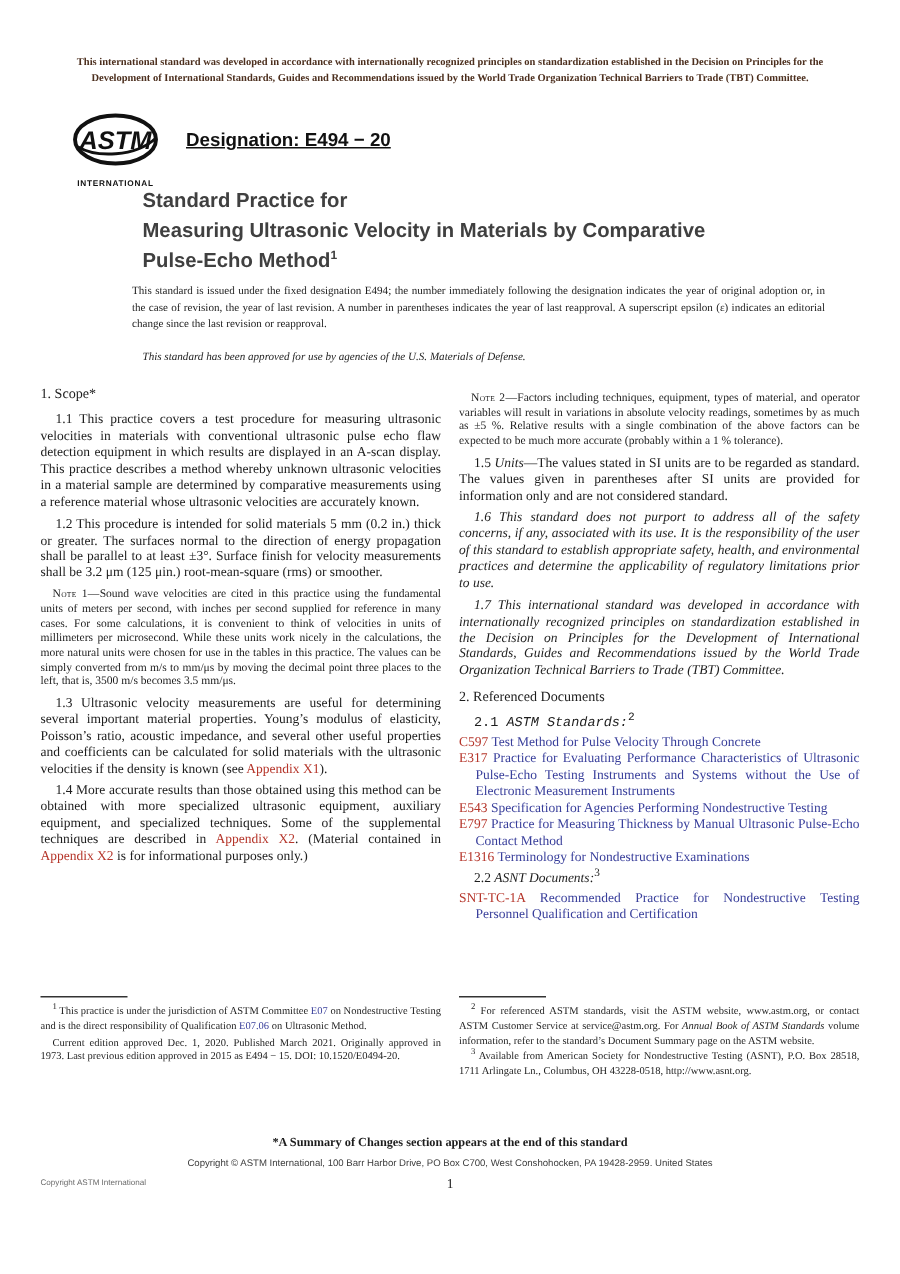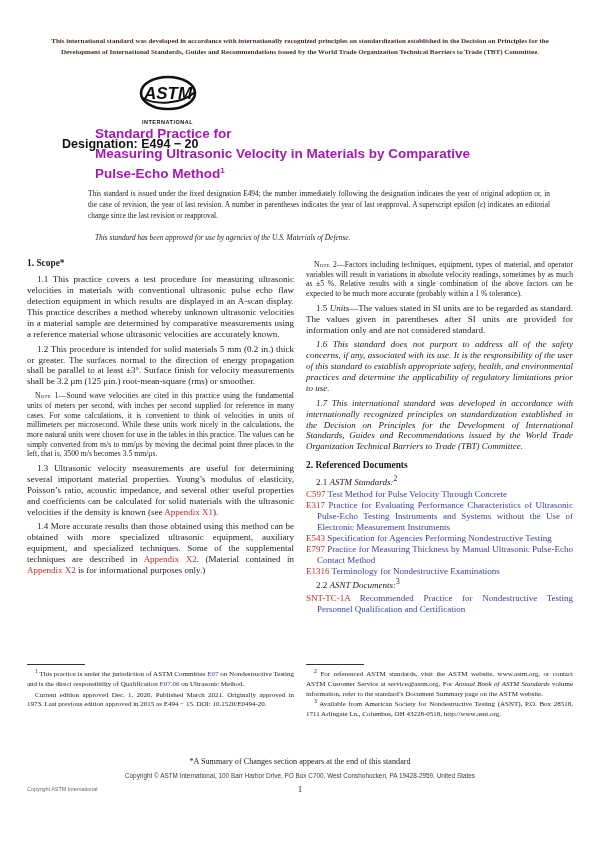--- a/index.html
+++ b/index.html
@@ -4,60 +4,60 @@
 <style>
   html,body{margin:0;padding:0;background:#777;}
   .page{position:relative;width:600px;height:849px;background:#ffffff;margin:0 auto;
         font-family:"Liberation Serif", serif;color:#1d1d1d;overflow:hidden;}
 
   
   .notice{position:absolute;top:36px;left:34px;width:532px;text-align:center;
           font-size:7px;line-height:1.5;font-weight:bold;color:#4c2f1e;}
 
   
-  .masthead{position:absolute;top:74px;left:46px;display:flex;align-items:flex-end;flex-direction:column;}
+  .masthead{position:absolute;top:74px;left:46px;display:flex;align-items:flex-start;}
   .logo-wrap{width:62px;text-align:center;}
   .logo-sub{font-family:"Liberation Sans",sans-serif;font-weight:bold;font-size:5.5px;
             letter-spacing:.5px;margin-top:1px;color:#111;}
   .designation{font-family:"Liberation Sans",sans-serif;font-weight:bold;font-size:12.5px;
-               margin:12px 0 0 16px;color:#111;}
+               margin:12px 0 0 16px;color:#111;text-decoration:underline;}
 
   
   .title-block{position:absolute;top:124px;left:95px;width:465px;
                font-family:"Liberation Sans",sans-serif;font-weight:bold;
-               font-size:13.5px;line-height:1.48;color:#a21caf;}
+               font-size:13.5px;line-height:1.48;color:#404040;}
   .title-block sup{font-size:8px;}
 
   .issuance{position:absolute;top:188px;left:88px;width:462px;font-size:7.4px;
             line-height:1.5;text-align:justify;}
   .dod{position:absolute;top:233px;left:95px;width:462px;font-size:7.4px;font-style:italic;}
 
   
   .columns{position:absolute;top:254px;left:27px;width:546px;display:flex;gap:12px;}
   .col{width:267px;font-size:9px;line-height:1.21;text-align:justify;}
-  .sec-head{font-weight:bold;font-size:9.4px;margin:4px 0 5px 0;text-align:left;}
+  .sec-head{font-weight:normal;font-size:9.4px;margin:4px 0 5px 0;text-align:left;}
   .para{text-indent:10px;margin:0 0 4px 0;}
   .note{font-size:7.7px;line-height:1.26;text-indent:8px;margin:2px 0 4px 0;}
   .smallcaps{font-variant:small-caps;letter-spacing:.2px;}
   .italic{font-style:italic;}
   .ref-item{padding-left:11px;text-indent:-11px;margin:0;}
   .ref-title{color:#393f9b;}
   a.redlink{color:#b5352a;text-decoration:none;cursor:pointer;}
   a.bluelink{color:#393f9b;text-decoration:none;cursor:pointer;}
   sup{line-height:0;}
 
   
   .footnotes{position:absolute;top:664px;left:27px;width:546px;display:flex;gap:12px;}
   .fncol{width:267px;font-size:7px;line-height:1.4;text-align:justify;}
   .fnrule{width:58px;border-top:1px solid #333;margin-bottom:5px;}
   .fn{margin:0 0 1px 0;text-indent:8px;}
 
   
   .summary{position:absolute;top:757px;left:0;width:600px;text-align:center;
-           font-weight:normal;font-size:8.2px;}
+           font-weight:bold;font-size:8.2px;}
   .copyright{position:absolute;top:772px;left:0;width:600px;text-align:center;
              font-family:"Liberation Sans",sans-serif;font-size:6.4px;color:#3c3c3c;}
   .corner{position:absolute;top:786px;left:27px;font-family:"Liberation Sans",sans-serif;
           font-size:5.4px;color:#6a6a6a;}
   .pagenum{position:absolute;top:784px;left:0;width:600px;text-align:center;font-size:9px;}
 </style>
 </head>
 <body>
 
 <div class="page">
@@ -107,21 +107,21 @@
       <p class="note" style="margin-top:6px;"><span class="smallcaps">Note 2—</span><span>Factors including techniques, equipment, types of material, and operator variables will result in variations in absolute velocity readings, sometimes by as much as ±5 %. Relative results with a single combination of the above factors can be expected to be much more accurate (probably within a 1 % tolerance).</span></p>
 
       <p class="para"><span>1.5 </span><span class="italic">Units</span><span>—The values stated in SI units are to be regarded as standard. The values given in parentheses after SI units are provided for information only and are not considered standard.</span></p>
 
       <p class="para italic">1.6 This standard does not purport to address all of the safety concerns, if any, associated with its use. It is the responsibility of the user of this standard to establish appropriate safety, health, and environmental practices and determine the applicability of regulatory limitations prior to use.</p>
 
       <p class="para italic">1.7 This international standard was developed in accordance with internationally recognized principles on standardization established in the Decision on Principles for the Development of International Standards, Guides and Recommendations issued by the World Trade Organization Technical Barriers to Trade (TBT) Committee.</p>
 
       <div class="sec-head" style="margin-top:8px;">2. Referenced Documents</div>
 
-      <p class="para" style="margin-bottom:2px;"><span>2.1 </span><span class="italic">ASTM Standards:</span><sup>2</sup></p>
+      <p class="para" style="margin-bottom:2px;font-family:Liberation Mono, monospace;"><span>2.1 </span><span class="italic">ASTM Standards:</span><sup>2</sup></p>
 
       <p class="ref-item"><a class="redlink">C597</a> <span class="ref-title">Test Method for Pulse Velocity Through Concrete</span></p>
       <p class="ref-item"><a class="redlink">E317</a> <span class="ref-title">Practice for Evaluating Performance Characteristics of Ultrasonic Pulse-Echo Testing Instruments and Systems without the Use of Electronic Measurement Instruments</span></p>
       <p class="ref-item"><a class="redlink">E543</a> <span class="ref-title">Specification for Agencies Performing Nondestructive Testing</span></p>
       <p class="ref-item"><a class="redlink">E797</a> <span class="ref-title">Practice for Measuring Thickness by Manual Ultrasonic Pulse-Echo Contact Method</span></p>
       <p class="ref-item"><a class="redlink">E1316</a> <span class="ref-title">Terminology for Nondestructive Examinations</span></p>
 
       <p class="para" style="margin:4px 0 2px 0;"><span>2.2 </span><span class="italic">ASNT Documents:</span><sup>3</sup></p>
 
       <p class="ref-item"><a class="redlink">SNT-TC-1A</a> <span class="ref-title">Recommended Practice for Nondestructive Testing Personnel Qualification and Certification</span></p>

